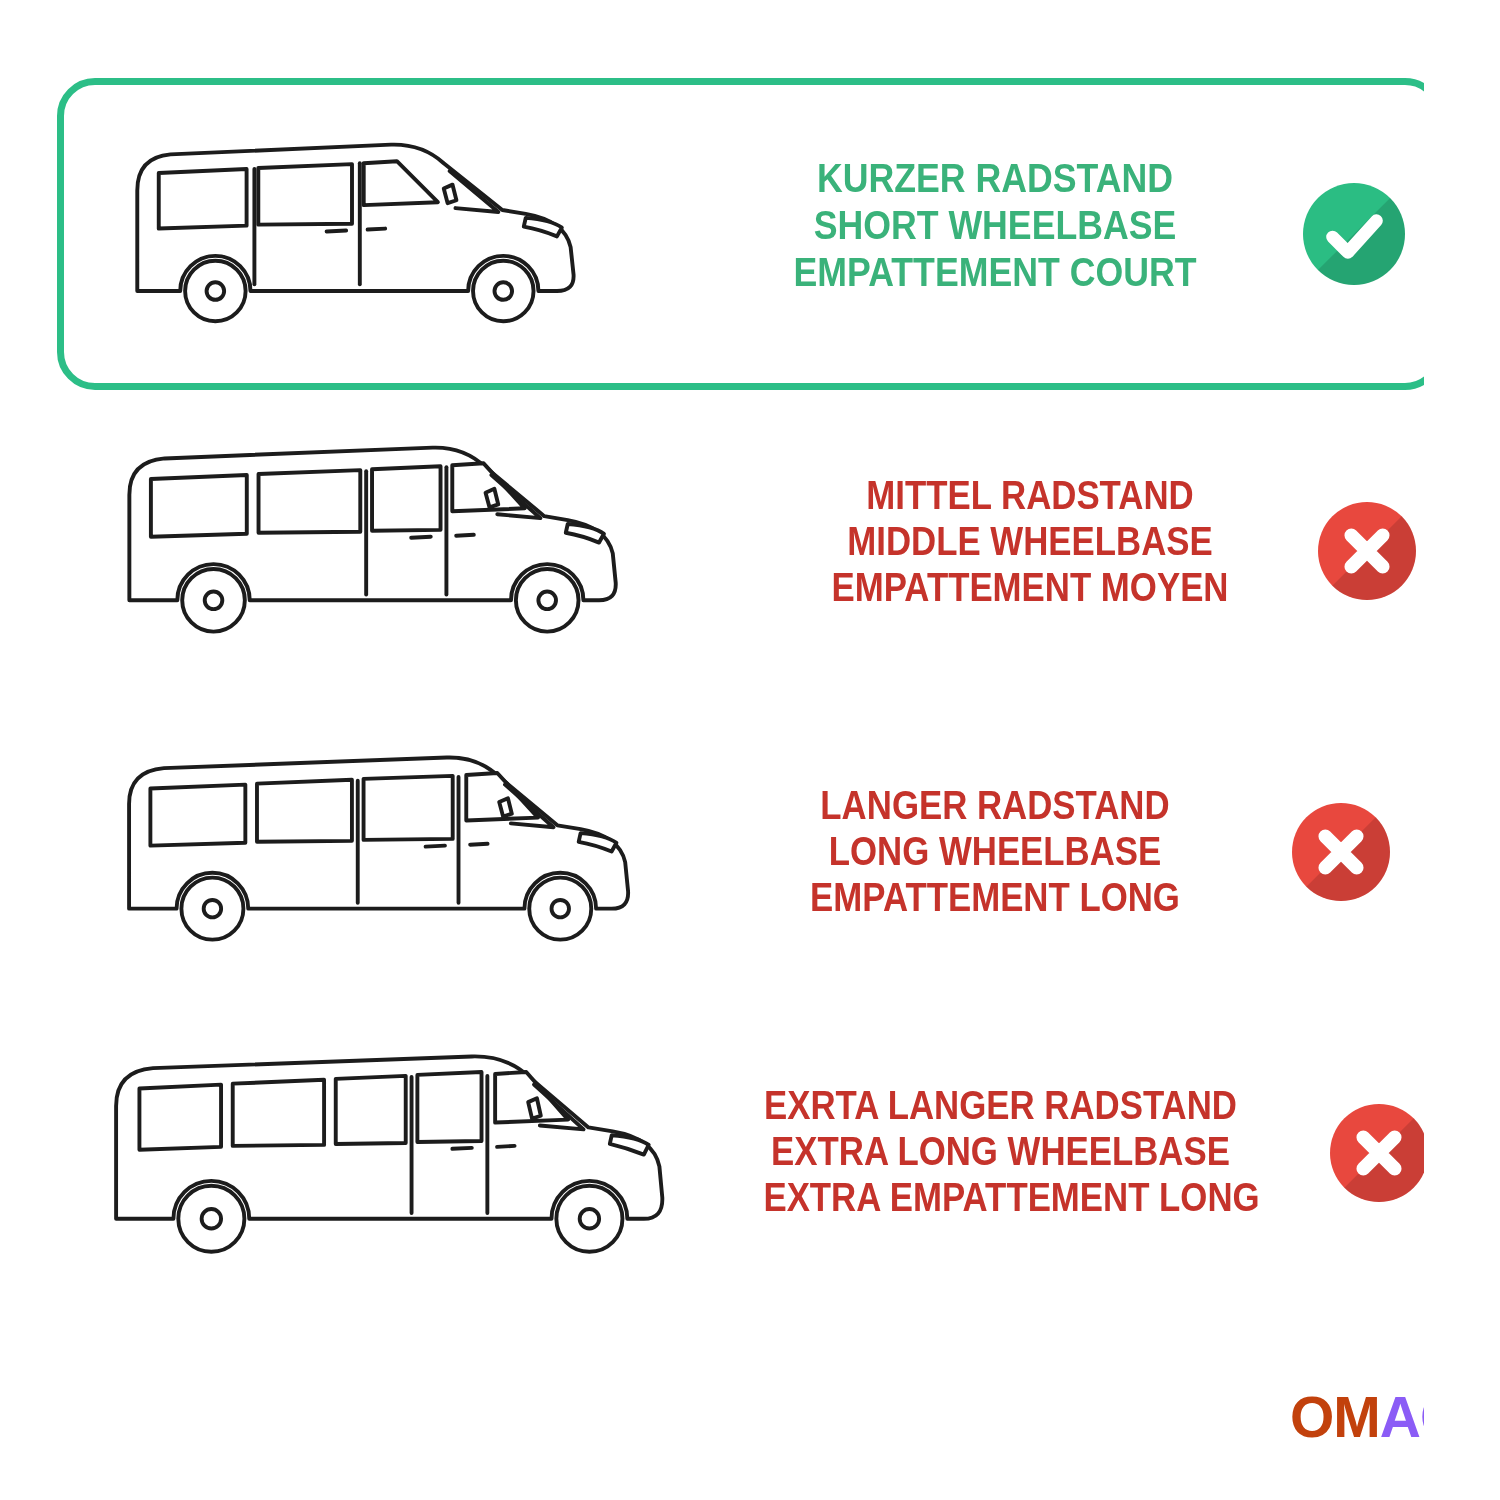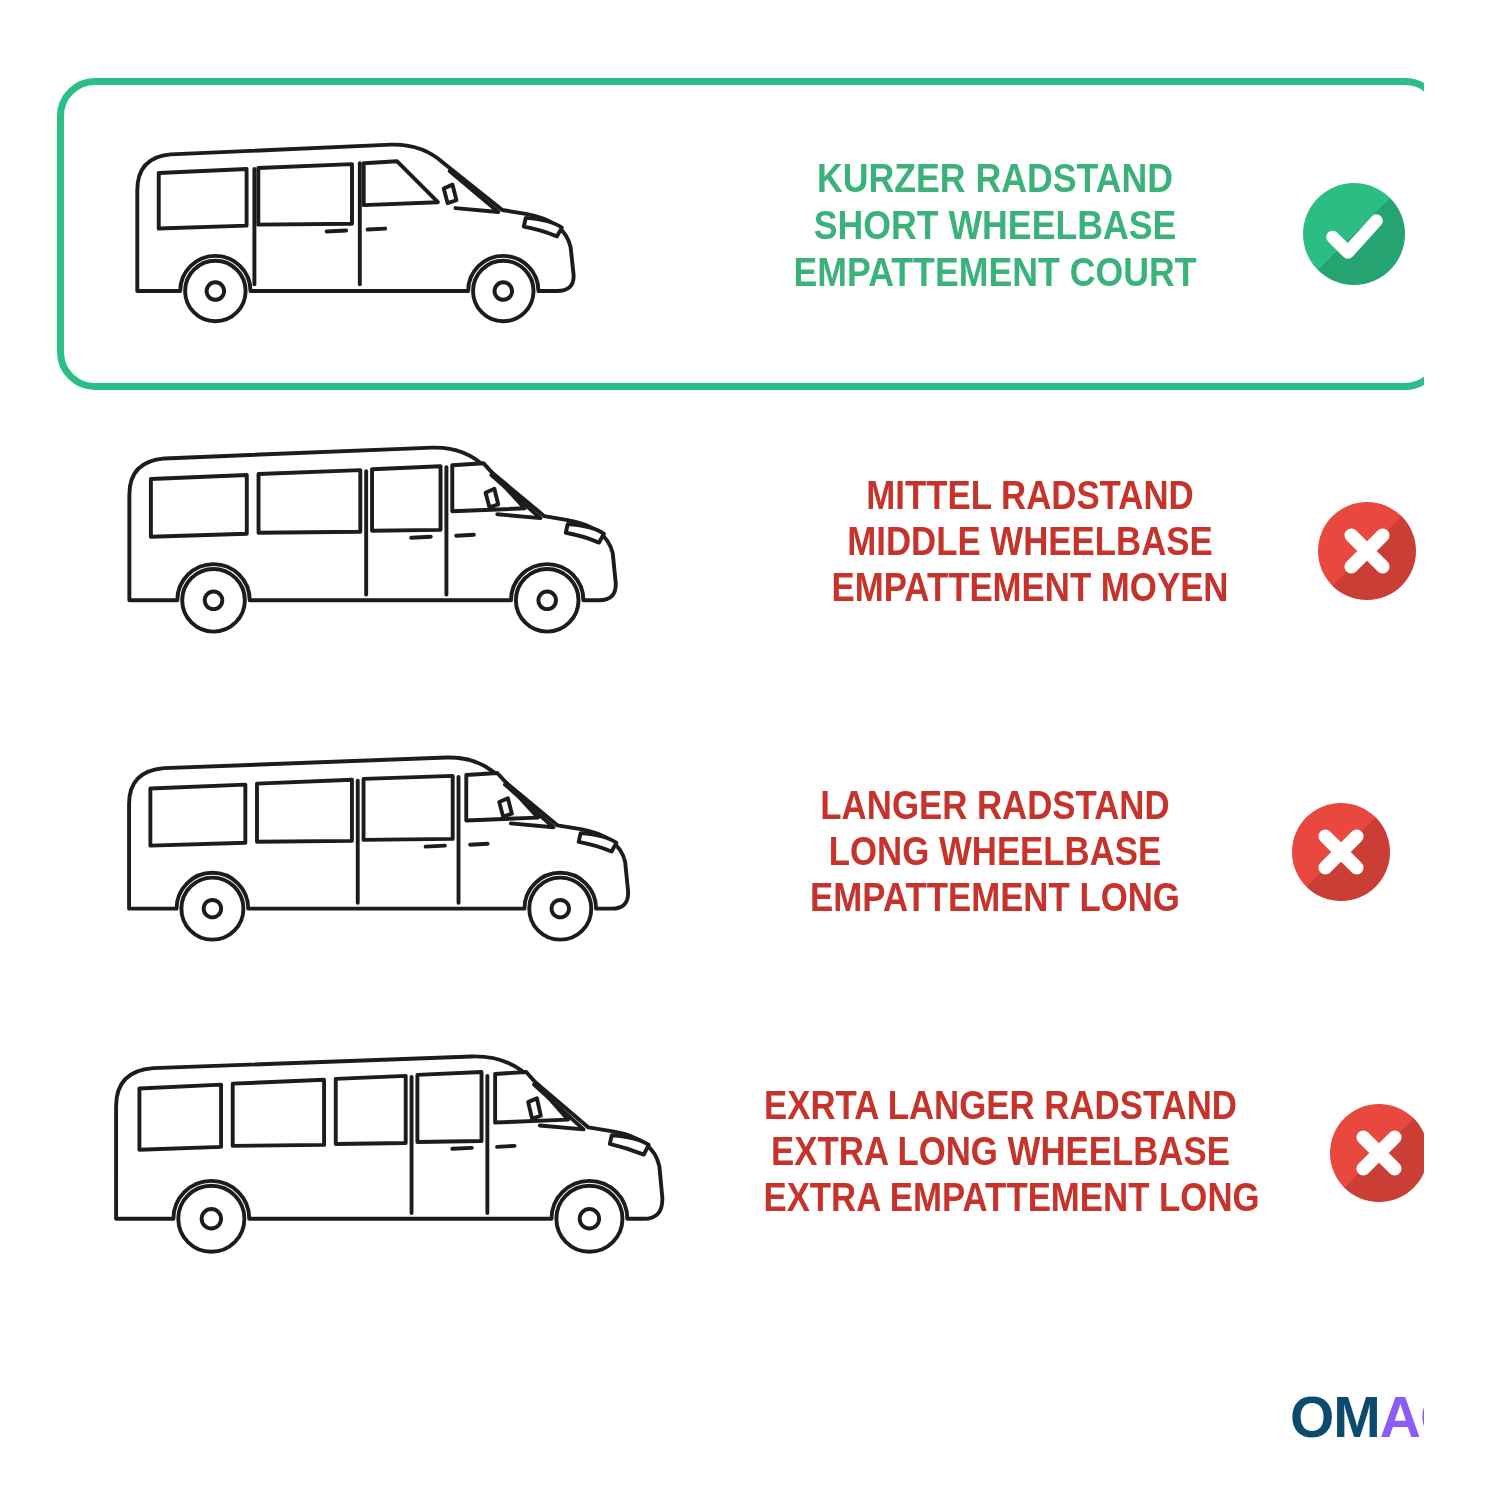--- a/index.html
+++ b/index.html
@@ -32,21 +32,21 @@
   .labels-3 { left:728px; top:1082px; width:545px; font-size:40px; }
 
   .status { position:absolute; }
   .status svg { display:block; width:100%; height:100%; }
   .icon-0 { left:1303px; top:183px;  width:102px; height:102px; }
   .icon-1 { left:1318px; top:502px;  width:98px;  height:98px; }
   .icon-2 { left:1292px; top:803px;  width:98px;  height:98px; }
   .icon-3 { left:1330px; top:1104px; width:98px;  height:98px; }
 
   .logo { position:absolute; left:1290px; top:1384px; font-size:57px; font-weight:700; letter-spacing:-1px; }
-  .logo .om { color:#0c4a6e; }
+  .logo .om { color:#c2410c; }
   .logo .ac { color:#8b5cf6;margin-top:16px; }
 </style>
 </head>
 <body>
 
 <div class="canvas">
 
   <section>
     <div class="highlight-box"></div>
 

